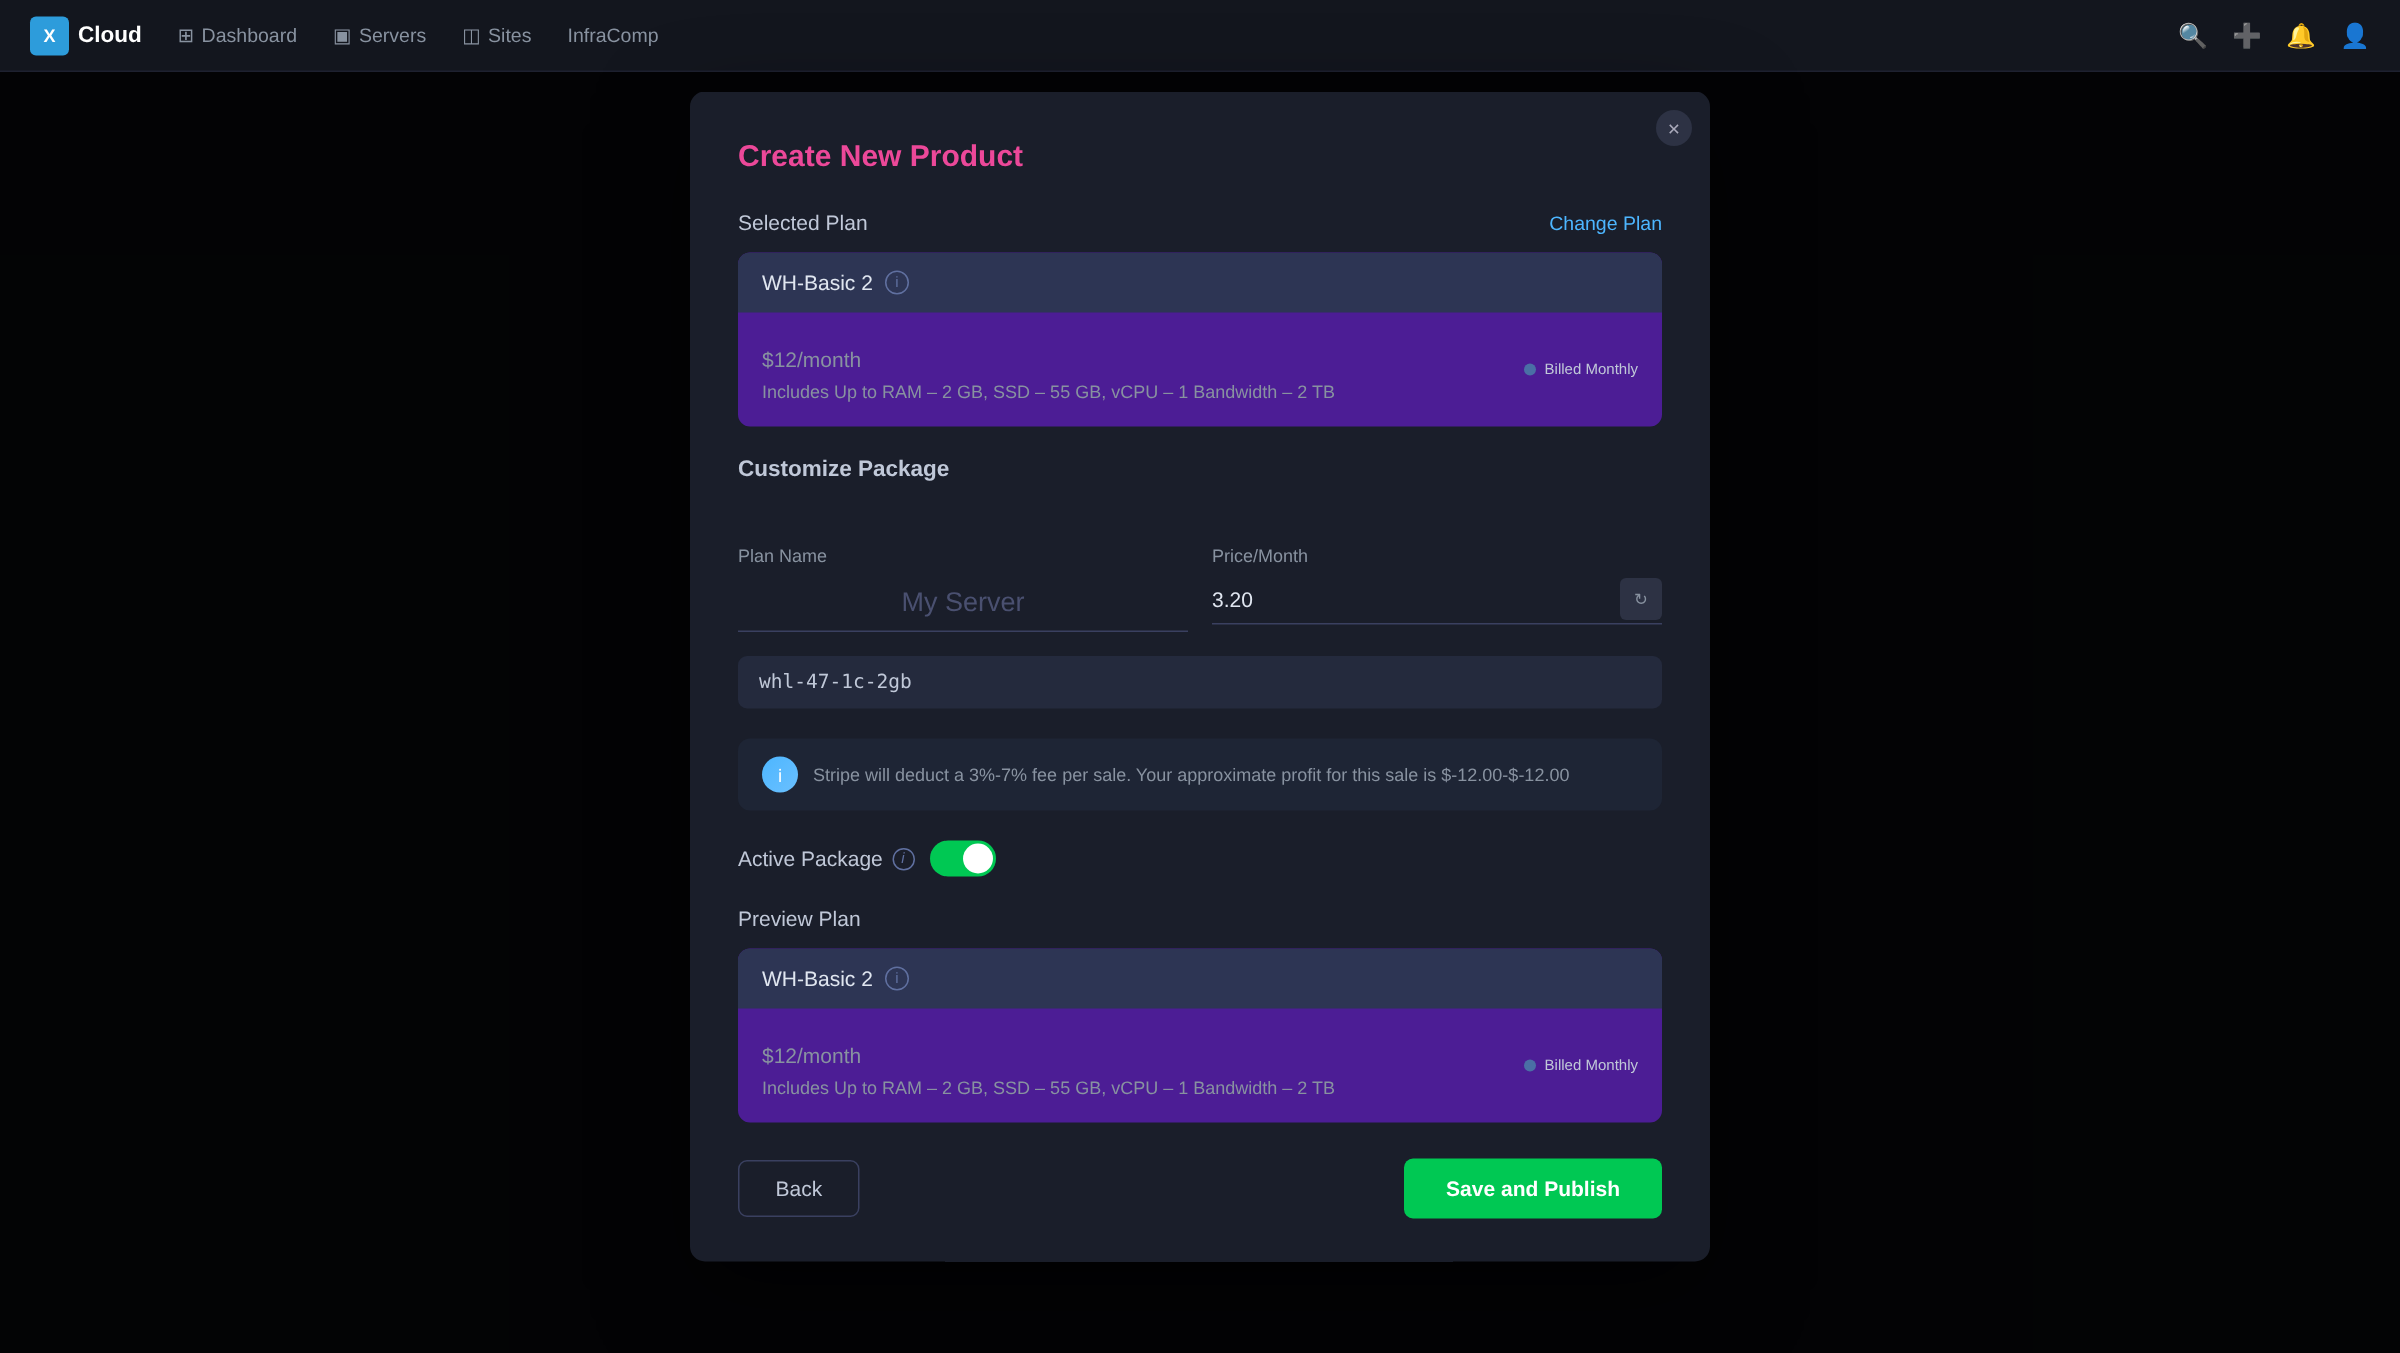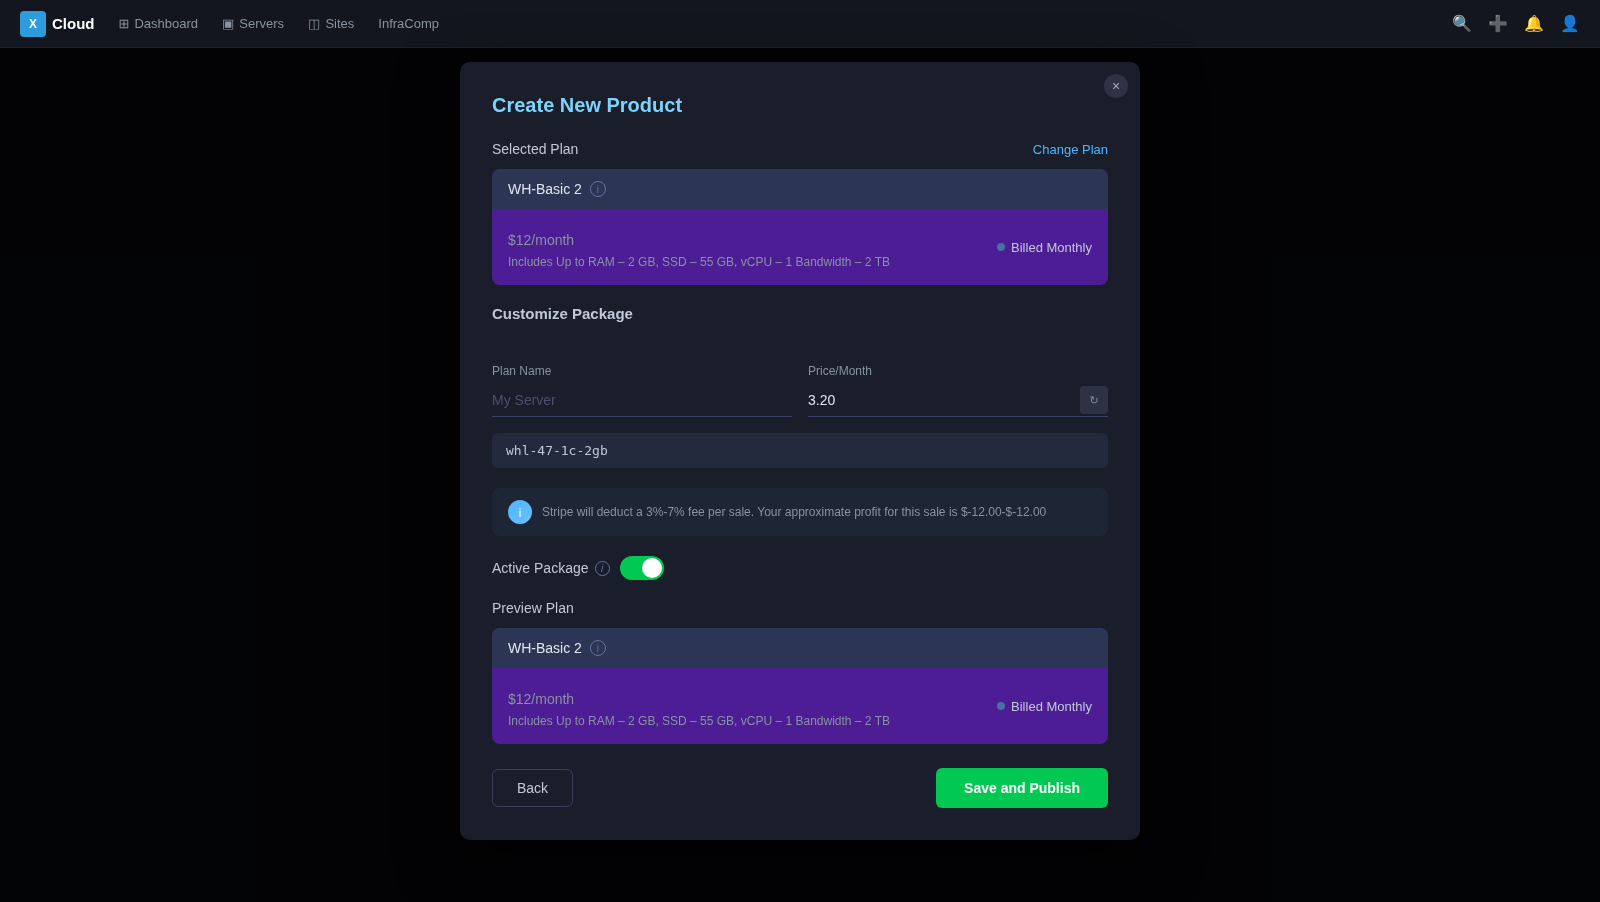--- a/index.html
+++ b/index.html
@@ -104,21 +104,21 @@
       border: none;
       color: #aab;
       font-size: 14px;
       cursor: pointer;
       display: flex;
       align-items: center;
       justify-content: center;
     }
 
     .modal-title {
-      color: #7dd3fc;
+      color: #ec4899;
       font-size: 20px;
       font-weight: 600;
       margin-bottom: 24px;
     }
 
     
     .section-header {
       display: flex;
       justify-content: space-between;
       align-items: center;
@@ -185,21 +185,21 @@
     .plan-specs {
       color: #8892a0;
       font-size: 12px;
       margin-top: 4px;
     }
     .billed-monthly {
       display: flex;
       align-items: center;
       gap: 6px;
       color: #c0c8d8;
-      font-size: 13px;
+      font-size: 10px;
     }
     .billed-dot {
       width: 8px;
       height: 8px;
       border-radius: 50%;
       background: #4a6fa5;
     }
 
     
     .customize-section {
@@ -226,22 +226,23 @@
       margin-bottom: 6px;
       display: block;
     }
     .form-input {
       width: 100%;
       background: transparent;
       border: none;
       border-bottom: 1px solid #3a4060;
       padding: 8px 0;
       color: #e0e6f0;
-      font-size: 14px;
+      font-size: 18px;
       outline: none;
+      text-align: center;
     }
     .form-input::placeholder {
       color: #4a5070;
     }
     .price-input-wrapper {
       display: flex;
       align-items: center;
       border-bottom: 1px solid #3a4060;
       position: relative;
     }

